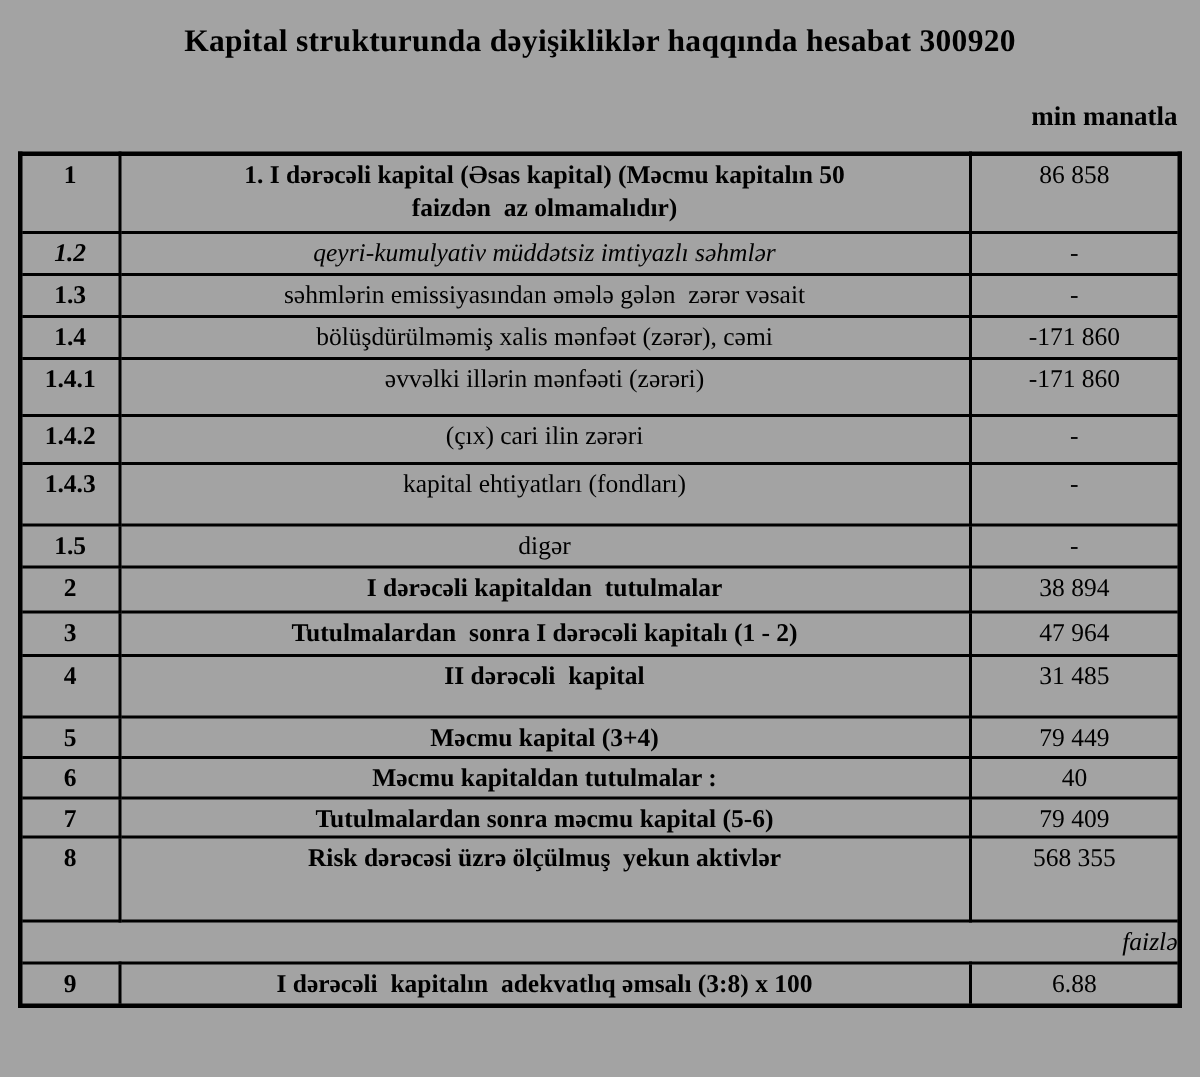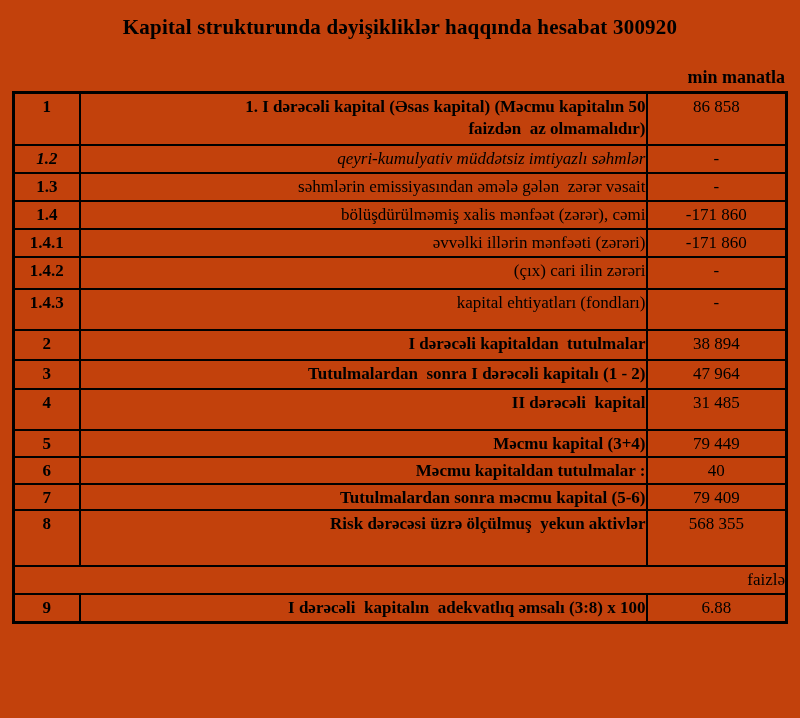--- a/index.html
+++ b/index.html
@@ -6,35 +6,35 @@
     margin: 0;
     padding: 0;
     background: #ffffff;
     color: #000000;
     font-family: "Liberation Serif", "DejaVu Serif", serif;
   }
   .page {
     position: relative;
     width: 800px;
     height: 718px;
-    background: #c2410c;
+    background: #a3a3a3;
     overflow: hidden;
   }
   .title {
     text-align: center;
     font-weight: bold;
     font-size: 21px;
     padding-top: 15px;
     letter-spacing: 0.2px;
   }
   .unit-top {
     text-align: right;
     font-weight: bold;
     font-size: 18px;
-    margin: 27px 15px 3px 0;
+    margin: 27px 15px 13px 0;
   }
   table.report {
     border-collapse: collapse;
     table-layout: fixed;
     margin-left: 12px;
     width: 773px;
     border: 3px solid #000000;
   }
   table.report td {
     border: 2px solid #000000;
@@ -42,34 +42,35 @@
     font-size: 17px;
     line-height: 1.32;
     padding: 2px 0 0 0;
     overflow: hidden;
   }
   td.num {
     text-align: center;
     font-weight: bold;
   }
   td.desc {
-    text-align: right;
+    text-align: center;
     padding-left: 8px;
     padding-right: 4px;
     white-space: pre-wrap;
   }
   td.desc.bold {
     font-weight: bold;
   }
   td.val {
     text-align: center;
     padding-right: 10px;
   }
   td.band {
     text-align: right;
+    font-style: italic;
     padding-right: 8px;
     font-size: 17px;
   }
 </style>
 </head>
 <body>
 
 <div class="page">
   <div class="title">Kapital strukturunda dəyişikliklər haqqında hesabat 300920</div>
 
@@ -96,33 +97,38 @@
         <tr style="height: 28px;">
           <td class="num">1.3</td>
           <td class="desc">səhmlərin emissiyasından əmələ gələn  zərər vəsait</td>
           <td class="val">-</td>
         </tr>
         <tr style="height: 28px;">
           <td class="num">1.4</td>
           <td class="desc">bölüşdürülməmiş xalis mənfəət (zərər), cəmi</td>
           <td class="val">-171 860</td>
         </tr>
-        <tr style="height: 28px;">
+        <tr style="height: 38px;">
           <td class="num">1.4.1</td>
           <td class="desc">əvvəlki illərin mənfəəti (zərəri)</td>
           <td class="val">-171 860</td>
         </tr>
         <tr style="height: 32px;">
           <td class="num">1.4.2</td>
           <td class="desc">(çıx) cari ilin zərəri</td>
           <td class="val">-</td>
         </tr>
         <tr style="height: 41px;">
           <td class="num">1.4.3</td>
           <td class="desc">kapital ehtiyatları (fondları)</td>
+          <td class="val">-</td>
+        </tr>
+        <tr style="height: 28px;">
+          <td class="num">1.5</td>
+          <td class="desc">digər</td>
           <td class="val">-</td>
         </tr>
         <tr style="height: 30px;">
           <td class="num">2</td>
           <td class="desc bold">I dərəcəli kapitaldan  tutulmalar</td>
           <td class="val">38 894</td>
         </tr>
         <tr style="height: 29px;">
           <td class="num">3</td>
           <td class="desc bold">Tutulmalardan  sonra I dərəcəli kapitalı (1 - 2)</td>

